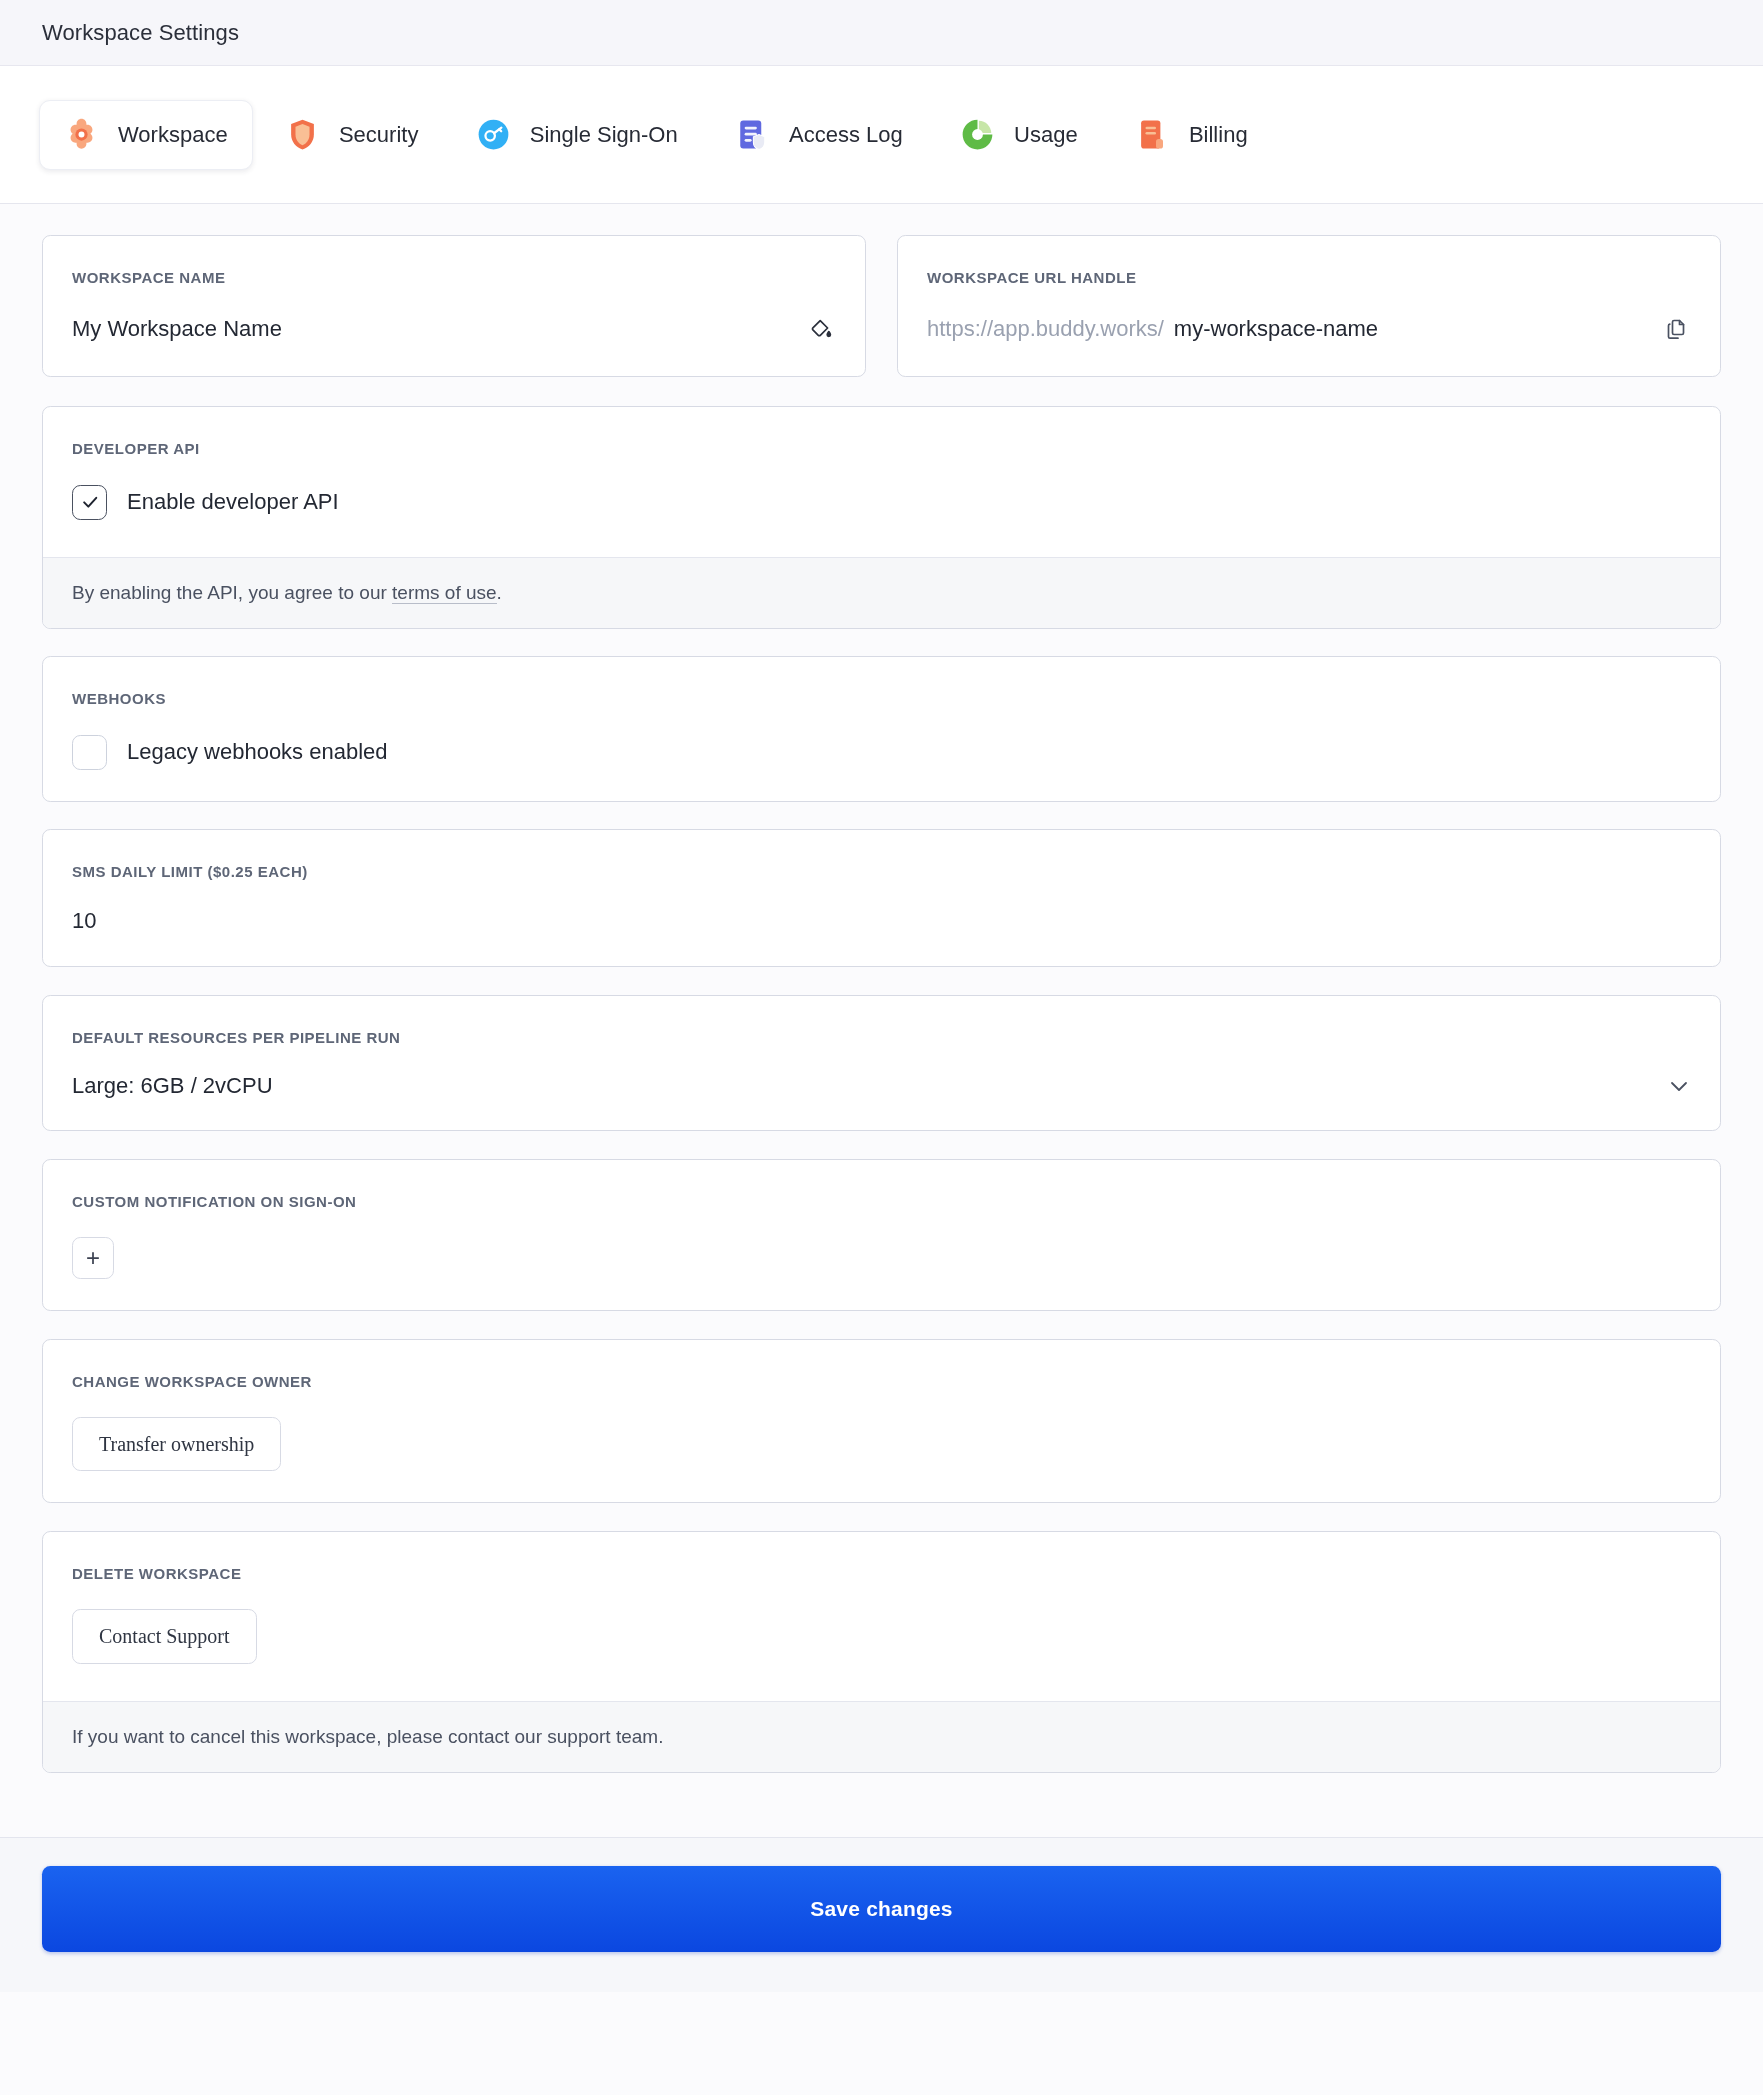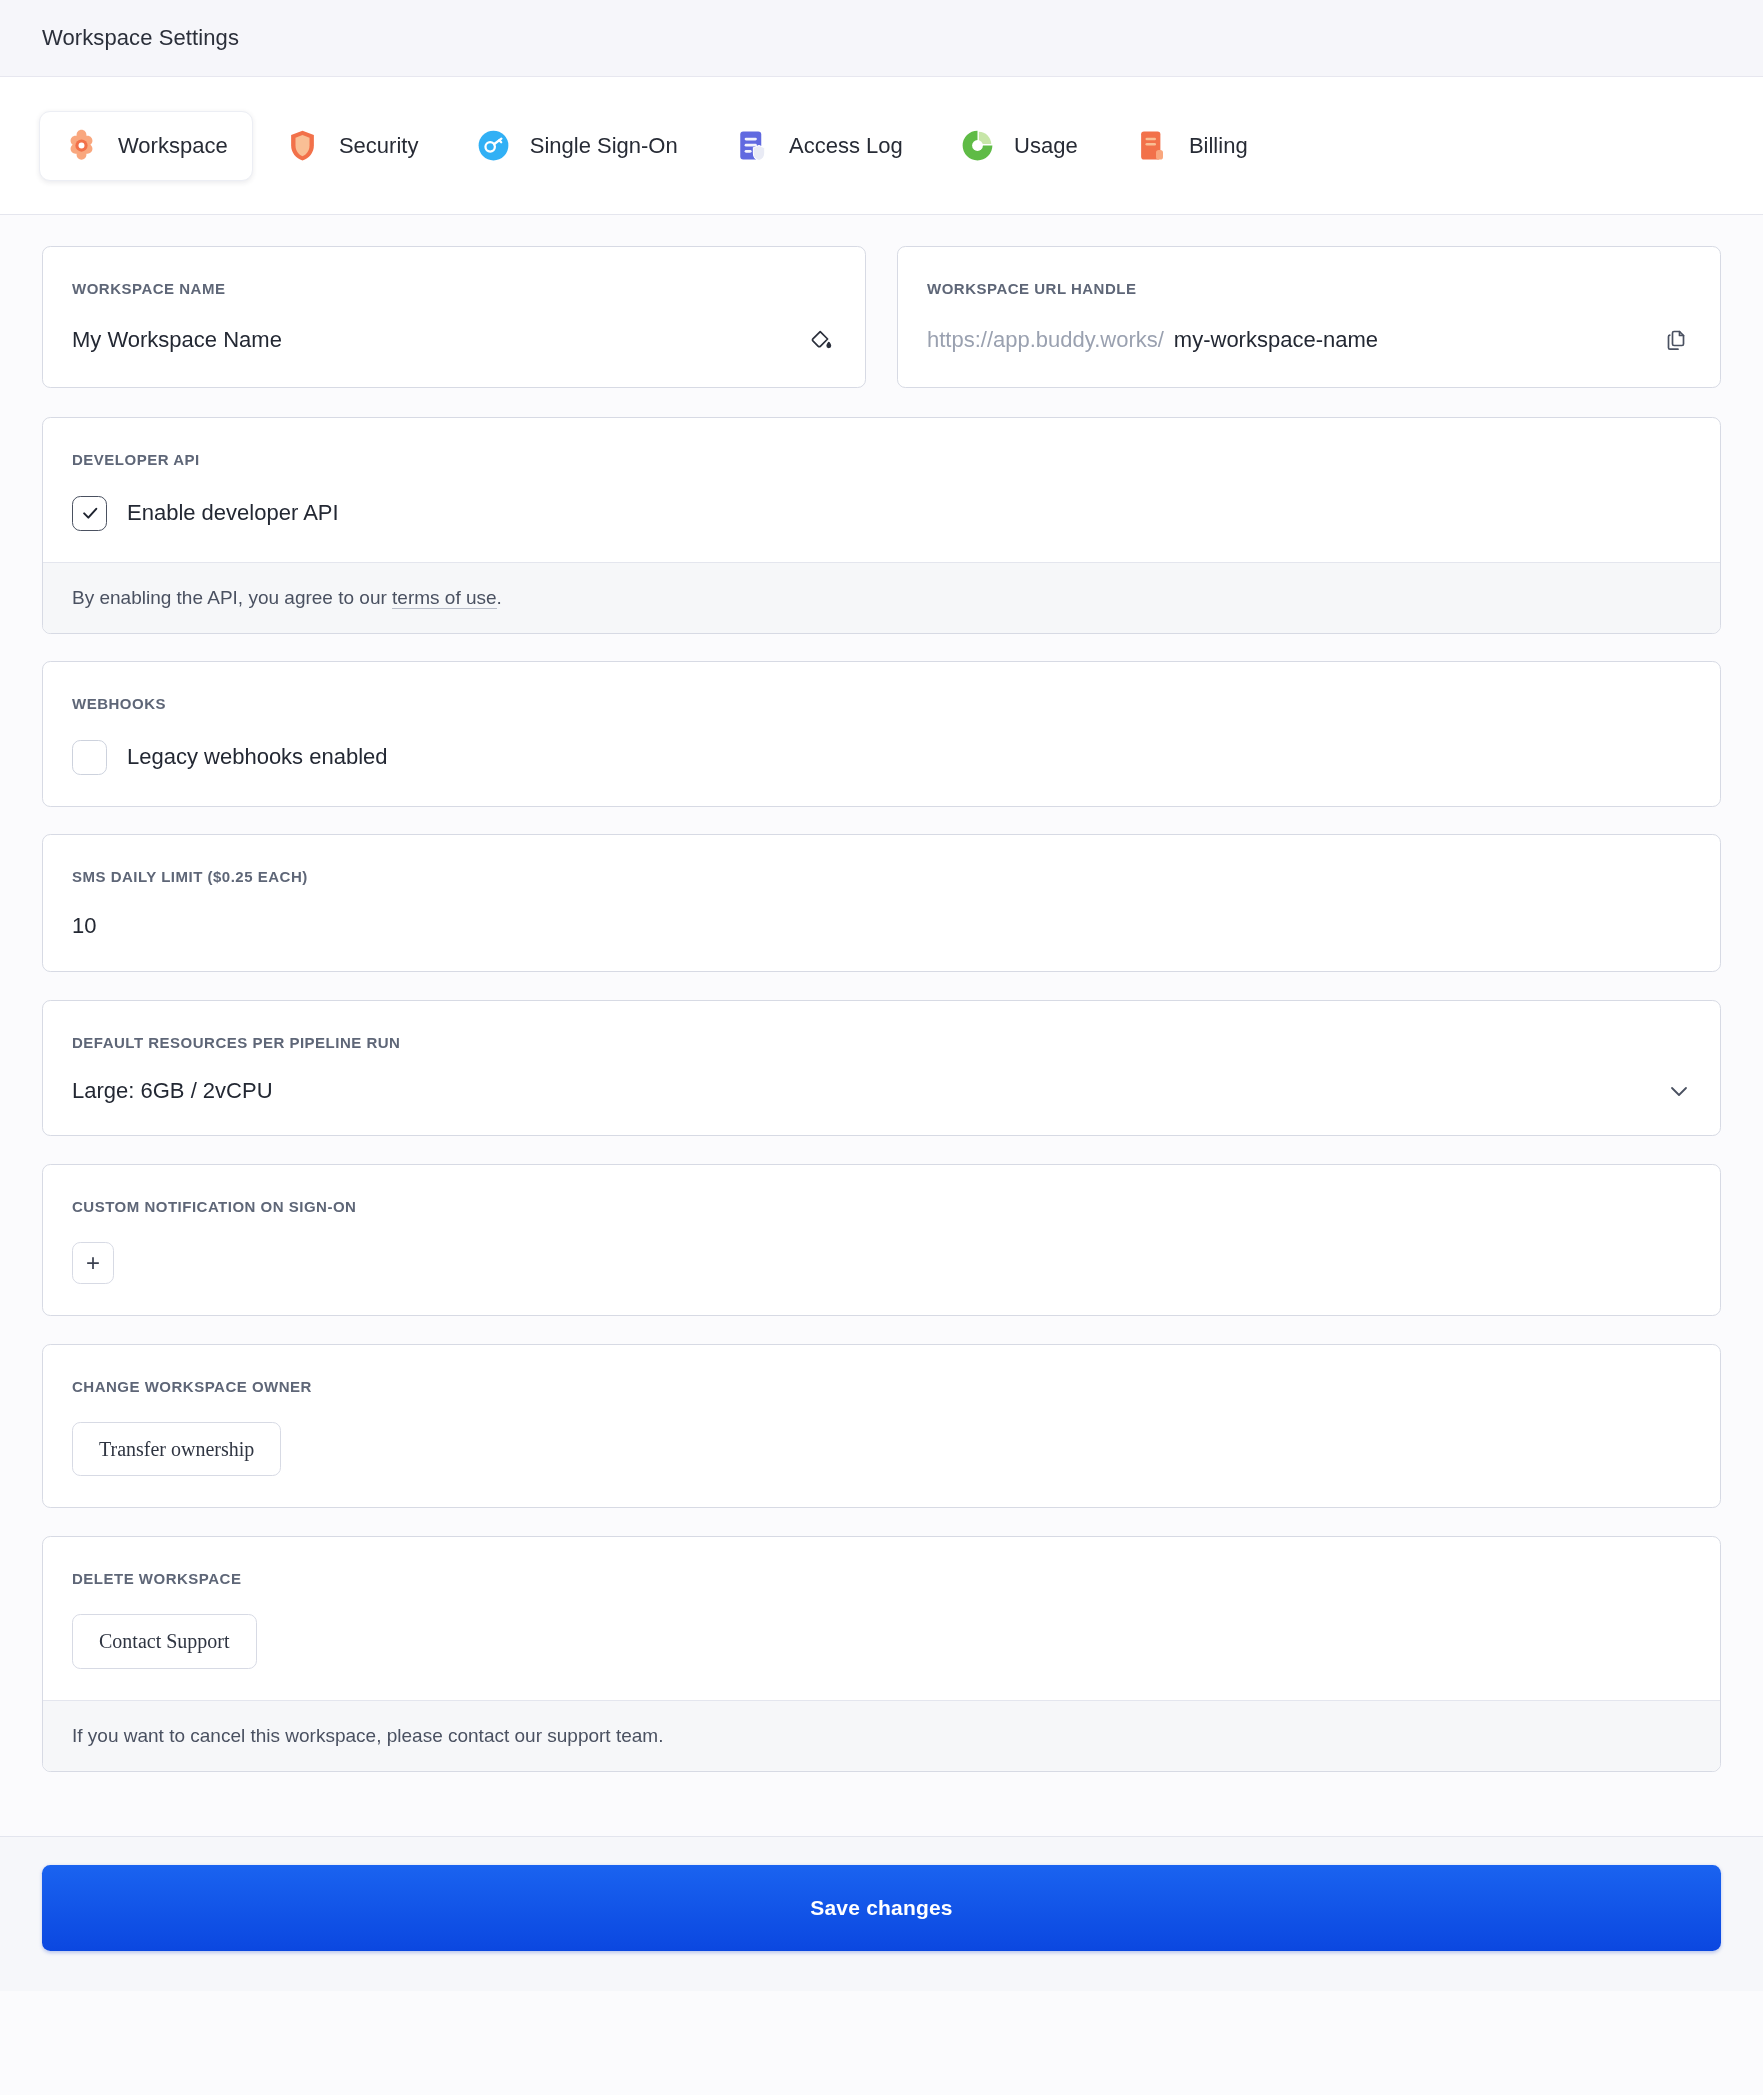--- a/index.html
+++ b/index.html
@@ -7,21 +7,21 @@
   html, body {
     width: 1763px;
     min-height: 2096px;
     background: #fbfbfd;
     font-family: "Liberation Sans", sans-serif;
     -webkit-font-smoothing: antialiased;
   }
 
   
   .page-header {
-    height: 77px;
+    height: 66px;
     background: #f6f6fa;
     display: flex;
     align-items: center;
     padding: 0 42px;
     border-bottom: 0.9px solid #e7e7ef;
   }
   .page-header h1 {
     font-size: 22px;
     font-weight: 400;
     color: #2b2f3a;
@@ -125,20 +125,21 @@
   }
   .checkbox.unchecked { border-color: #cdd2dd; }
   .check-label { font-size: 22px; color: #232833; }
 
   .card-footer {
     background: #f6f7f9;
     border-top: 0.9px solid #e4e6ee;
     padding: 24px 29px;
     font-size: 19px;
     color: #4a5161;
+    margin-top: 6px;
   }
   .card-footer a {
     color: #4a5161;
     text-decoration: none;
     border-bottom: 0.9px solid #b8bdc9;
     padding-bottom: 0.9px;
   }
 
   
   .select-row {

